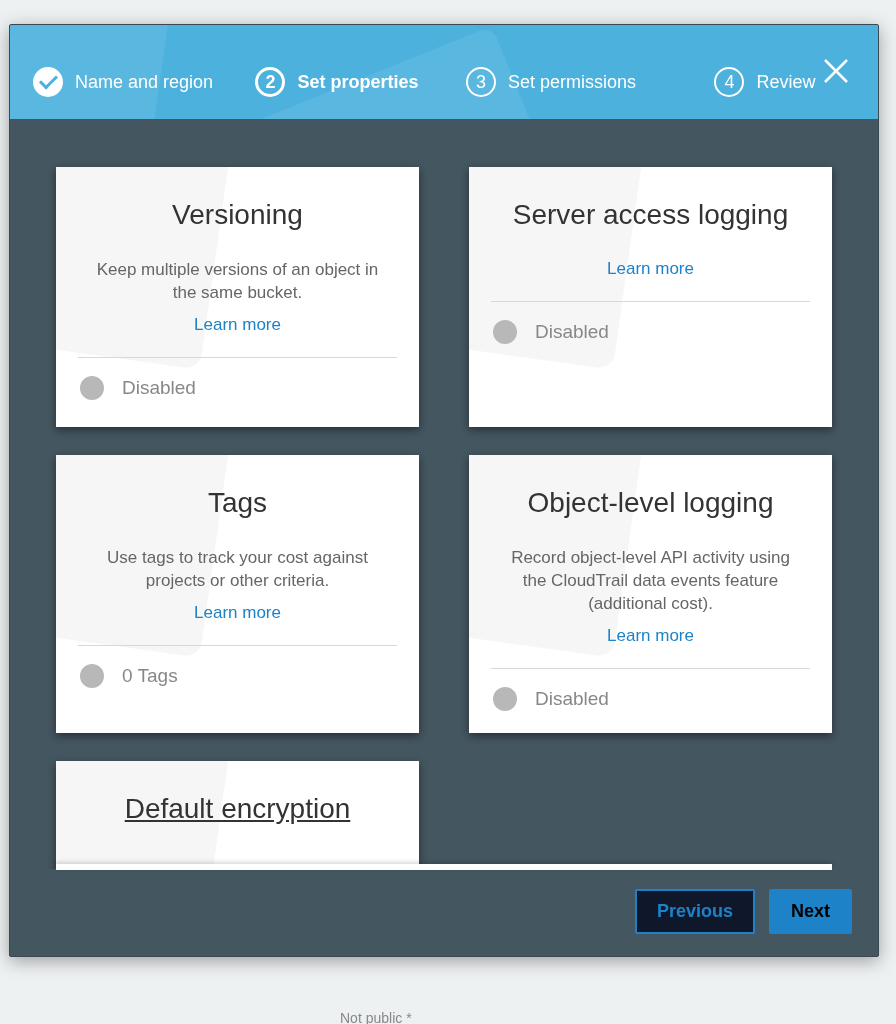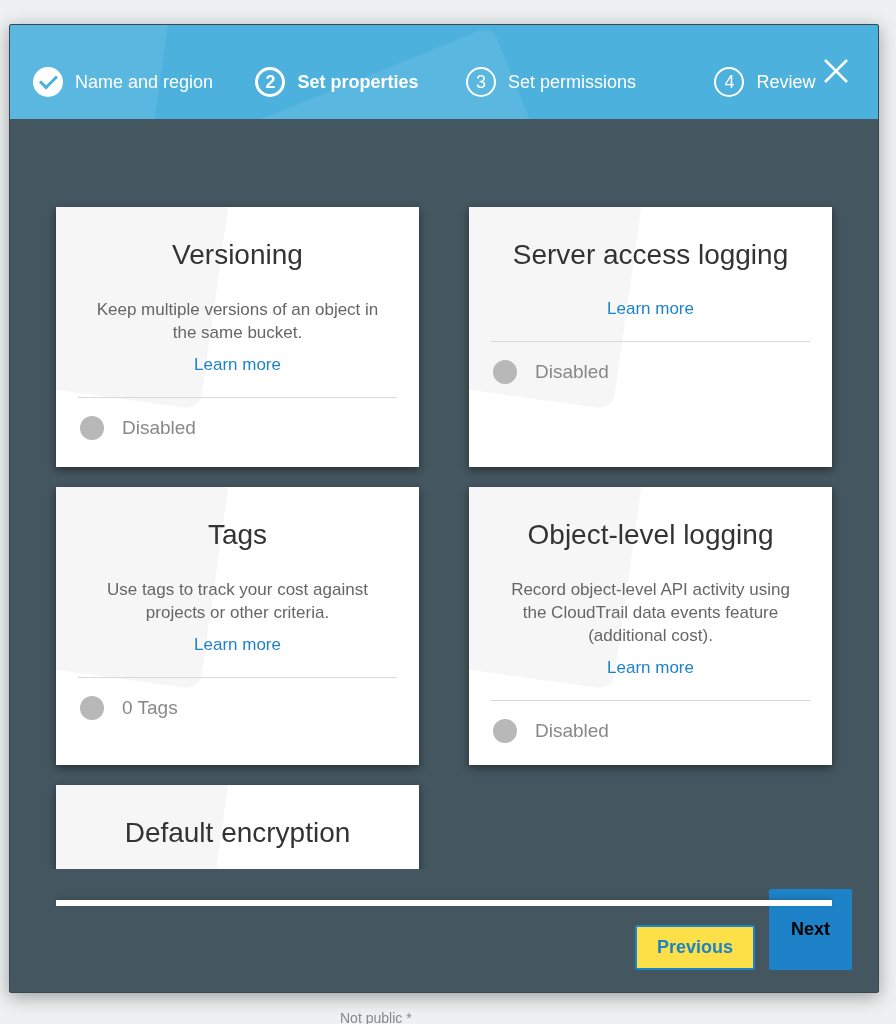--- a/index.html
+++ b/index.html
@@ -109,22 +109,21 @@
 
   
   .dlg-body {
     padding: 48px 46px 0 46px;
     height: 750px;
     overflow: hidden;
   }
   .cards {
     display: grid;
     grid-template-columns: 1fr 1fr;
-    gap: 20px 50px;
-    margin-top: 40px;
+    gap: 28px 50px;
   }
   .card {
     background: #fff;
     box-shadow: 0 3px 8px rgba(0,0,0,.45);
     padding: 22px 22px 0 22px;
     min-height: 260px;
     position: relative;
     overflow: hidden;
     cursor: pointer;
   }
@@ -176,21 +175,21 @@
     color: #888;
   }
   .status-dot {
     width: 24px; height: 24px;
     border-radius: 50%;
     background: #b8b8b8;
     flex: 0 0 auto;
   }
 
   
-  .card.enc { min-height: 140px; overflow: hidden; }
+  .card.enc { min-height: 140px; overflow: hidden; text-decoration: underline; }
 
   
   .scroll-divider {
     height: 6px; background: #fff;
     margin: 0 46px;
     position: absolute;
     left: 0; right: 0; bottom: 86px;
     box-shadow: 0 -2px 4px rgba(0,0,0,.15);
   }
 
@@ -203,21 +202,21 @@
     margin-top: auto;
   }
   .btn {
     font-size: 18px;
     font-weight: 700;
     padding: 10px 20px;
     border-radius: 2px;
     cursor: pointer;
     border: 2px solid #1d82c7;
   }
-  .btn-secondary { background: #fde047; color: #1d82c7; margin-top: 36px; }
+  .btn-secondary { background: #0f172a; color: #1d82c7; }
   .btn-primary { background: #1d82c7; color: #000000; }
 
   
   .bg-noise {
     position: absolute;
     left: 340px; top: 1010px;
     font-size: 14px; color: #888;
   }
 </style>
 </head>

